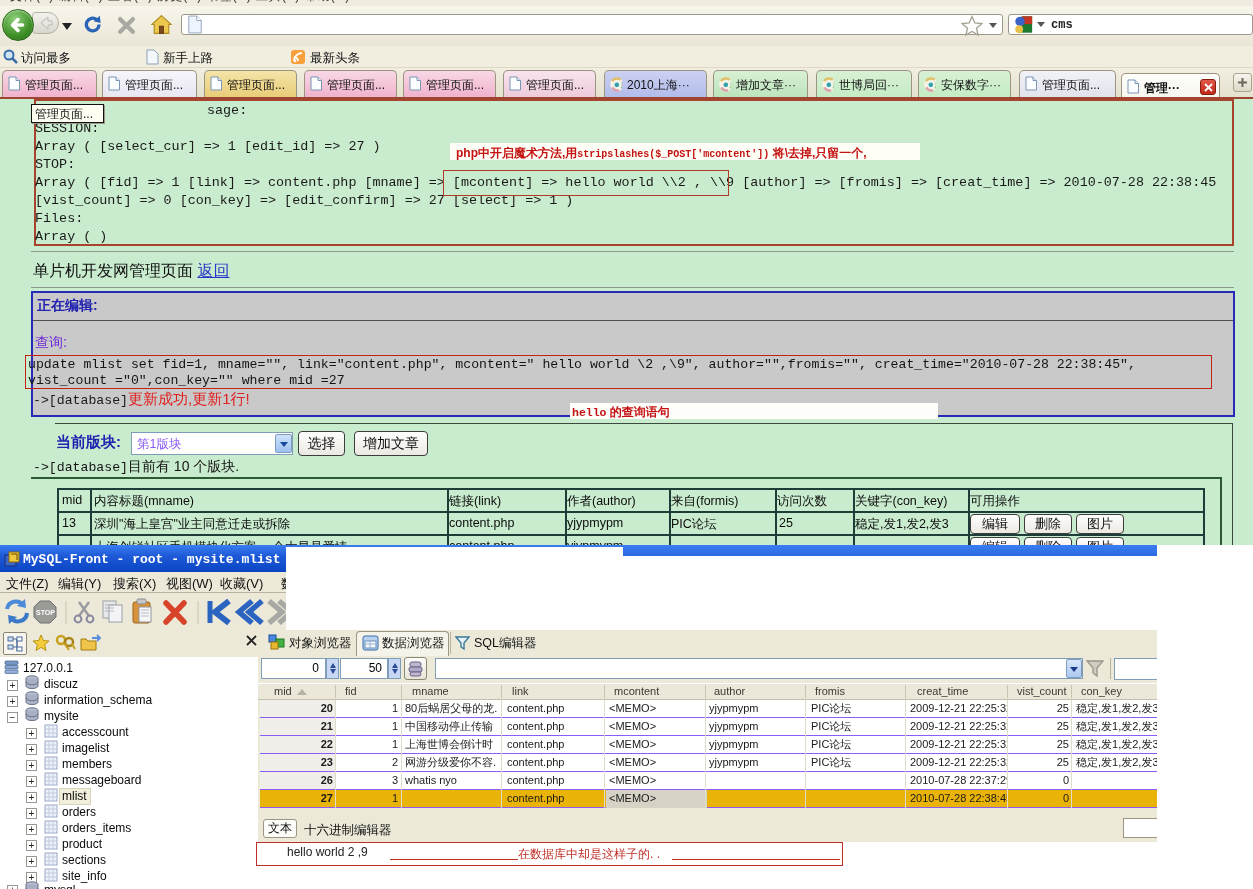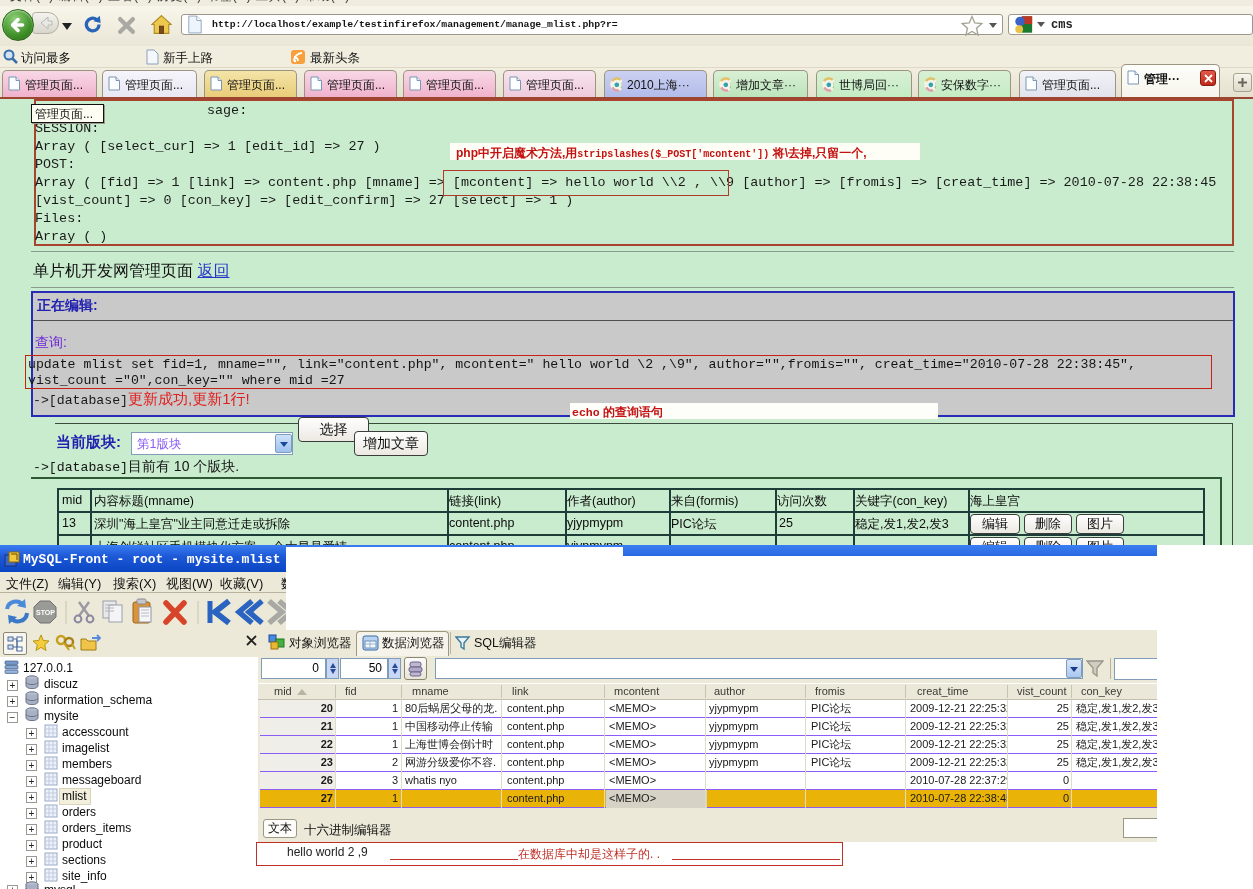--- a/index.html
+++ b/index.html
@@ -37,21 +37,20 @@
  <svg class="abs" style="left:151px;top:8px" width="21" height="21" viewBox="0 0 26 26">
       <path d="M13 2 L25 13 L22 13 L22 24 L4 24 L4 13 L1 13 Z" fill="#edc84f" stroke="#ae8c1e" stroke-width="1.4"></path>
       <rect x="10.5" y="15" width="5" height="9" fill="#7a4a1e" stroke="#5a3512" stroke-width="1"></rect>
     </svg>
 
  <div class="abs" style="left:181px;top:8px;width:822px;height:21px;background:#fff;border:1px solid #9c998a;border-radius:3px"></div>
  <svg class="abs" style="left:187px;top:9px" width="16" height="19" viewBox="0 0 18 21">
       <path d="M2 1 L11 1 L16 6 L16 20 L2 20 Z" fill="#eef4fb" stroke="#8aa0b8"></path>
       <path d="M11 1 L11 6 L16 6" fill="#fff" stroke="#8aa0b8"></path>
     </svg>
- <div class="abs mono" style="left:212px;top:13px;font-size:9.8px;font-weight:bold;color:#141414">http://localhost/example/testinfirefox/management/manage_mlist.php?r=</div>
  <svg class="abs" style="left:961px;top:9px" width="22" height="21" viewBox="0 0 22 21">
       <path d="M11 1.5 L13.8 8 L20.8 8.6 L15.5 13.2 L17.1 20 L11 16.4 L4.9 20 L6.5 13.2 L1.2 8.6 L8.2 8 Z" fill="#fdfdfb" stroke="#a5a294" stroke-width="1.3"></path>
     </svg>
  <div class="abs" style="left:989px;top:17px;width:0;height:0;border-left:4px solid transparent;border-right:4px solid transparent;border-top:5px solid #555"></div>
 
  <div class="abs" style="left:1008px;top:8px;width:245px;height:21px;background:#fff;border:1px solid #9c998a;border-radius:3px"></div>
  <svg class="abs" style="left:1014px;top:9px" width="19" height="19" viewBox="0 0 22 21">
   <rect x="9" y="1" width="12" height="19" fill="#1c7a2e"></rect>
   <rect x="9" y="1" width="12" height="9" fill="#c23522"></rect>
   <circle cx="7" cy="7" r="5.5" fill="#3a63c8"></circle>
@@ -161,21 +160,21 @@
       <use href="#ball"></use>
     </svg>
     <span class="tx">安保数字···</span>
   </div>
 <div class="tab" style="left:1019px;width:97px;background:linear-gradient(#f2f2f8,#e2e2ec)">
     <svg class="docic">
       <use href="#doc"></use>
     </svg>
     <span class="tx">管理页面...</span>
   </div>
-<div class="tab" style="left:1121px;width:99px;top:64px;height:40px;background:linear-gradient(#fdfdfa,#f4f2e8)">
+<div class="tab" style="left:1121px;width:99px;top:73px;height:40px;background:linear-gradient(#fdfdfa,#f4f2e8)">
     <svg class="docic">
       <use href="#doc"></use>
     </svg>
     <span class="tx" style="font-weight:bold">管理···</span>
  <div style="position:absolute;left:78px;top:5px;width:16px;height:16px;background:linear-gradient(#e05a4a,#c02818);border:1px solid #8a1a0e;border-radius:3px"></div>
     <svg style="position:absolute;left:82px;top:9px" width="9" height="9">
       <path d="M1 1 L8 8 M8 1 L1 8" stroke="#fff" stroke-width="1.8"></path>
     </svg>
 </div>
 <div class="abs" style="left:1233px;top:73px;width:19px;height:19px;background:linear-gradient(#f6f4ec,#dedaca);border:1px solid #a8a492;border-radius:3px"></div>
@@ -184,21 +183,21 @@
   </svg>
 
 
 <div id="page" class="abs" style="left:0;top:97px;width:1253px;height:448px;background:#c9ecce;overflow:hidden">
  <div class="abs" style="left:0;top:0;width:1253px;height:2px;background:#9c4530"></div>
 
  <div class="abs" style="left:34px;top:2px;width:1200px;height:147px;border:2px solid #a8442e"></div>
  <div class="abs mono" id="dump" style="left:35px;top:5px;font-size:13.4px;line-height:18px;color:#1a1a1a;white-space:pre"><span class="abs" style="left:172px;top:0">sage:</span>
 <span class="abs" style="left:0;top:18px">SESSION:</span>
 <span class="abs" style="left:0;top:36px">Array ( [select_cur] =&gt; 1 [edit_id] =&gt; 27 )</span>
-<span class="abs" style="left:0;top:54px">POST:</span>
+<span class="abs" style="left:0;top:54px">STOP:</span>
 <span class="abs" style="left:0;top:72px">Array ( [fid] =&gt; 1 [link] =&gt; content.php [mname] =&gt; [mcontent] =&gt; hello world \\2 , \\9 [author] =&gt; [fromis] =&gt; [creat_time] =&gt; 2010-07-28 22:38:45</span>
 <span class="abs" style="left:0;top:90px">[vist_count] =&gt; 0 [con_key] =&gt; [edit_confirm] =&gt; 27 [select] =&gt; 1 )</span>
 <span class="abs" style="left:0;top:108px">Files:</span>
 <span class="abs" style="left:0;top:126px">Array ( )</span></div>
 
  <div class="abs" style="left:450px;top:46px;width:470px;height:17px;background:#fffef6"></div>
  <div class="abs" style="left:456px;top:48px;font-size:12px;font-weight:bold;color:#c41111">php中开启魔术方法,用<span class="mono" style="font-size:10px">stripslashes($_POST['mcontent'])</span> 将\去掉,只留一个,</div>
 
  <div class="abs" style="left:443px;top:73px;width:286px;height:26px;border:1px solid #b03a2a"></div>
 
@@ -213,32 +212,32 @@
    <div class="abs" style="left:0px;top:27px;width:1200px;border-top:1.5px solid #505050"></div>
    <div class="abs" style="left:2px;top:41px;font-size:14px;color:#6d28d9">查询:</div>
  </div>
 
  <div class="abs" style="left:25px;top:258px;width:1187px;height:34px;border:1px solid #c42214"></div>
  <div class="abs mono" style="left:28px;top:260px;font-size:13.2px;line-height:16px;color:#141414;white-space:pre">update mlist set fid=1, mname="", link="content.php", mcontent=" hello world \2 ,\9", author="",fromis="", creat_time="2010-07-28 22:38:45",
 vist_count ="0",con_key="" where mid =27</div>
  <div class="abs" style="left:33px;top:293px;font-size:14px;color:#e02020"><span class="mono" style="font-size:13.2px;color:#1a1a1a">-&gt;[database]</span><span style="font-size:15px">更新成功,更新1行!</span></div>
 
  <div class="abs" style="left:570px;top:306px;width:368px;height:16px;background:#fdfdfa"></div>
- <div class="abs" style="left:572px;top:307px;font-size:12px;font-weight:bold;color:#c41111"><span class="mono" style="font-size:11.5px">echo</span> 的查询语句</div>
+ <div class="abs" style="left:572px;top:307px;font-size:12px;font-weight:bold;color:#c41111"><span class="mono" style="font-size:11.5px">hello</span> 的查询语句</div>
 
  <div class="abs" style="left:55px;top:326px;width:1178px;height:1px;background:#3a4a3c"></div>
     <div class="abs" style="left:1232px;top:326px;width:1px;height:122px;background:#3a4a3c"></div>
 
  <div class="abs" style="left:56px;top:336px;font-size:15px;font-weight:bold;color:#2222b0">当前版块:</div>
  <div class="abs" style="left:131px;top:335px;width:162px;height:23px;background:#fff;border:1px solid #7f9db9">
    <div class="abs" style="left:5px;top:3px;font-size:12.5px;color:#8b5cf6">第1版块</div>
    <div class="abs" style="left:143px;top:1px;width:17px;height:19px;background:linear-gradient(#cfe2fb,#9dc1f0);border:1px solid #7f9db9;border-radius:2px"></div>
    <div class="abs" style="left:148px;top:9px;width:0;height:0;border-left:4px solid transparent;border-right:4px solid transparent;border-top:5px solid #16489c"></div>
  </div>
- <div class="abs xpbtn" style="left:298px;top:320px;width:71px;height:25px">选择</div>
+ <div class="abs xpbtn" style="left:298px;top:334px;width:47px;height:25px">选择</div>
  <div class="abs xpbtn" style="left:354px;top:334px;width:74px;height:25px">增加文章</div>
  <div class="abs" style="left:33px;top:361px;font-size:14px;color:#141414"><span class="mono" style="font-size:13.2px">-&gt;[database]</span>目前有 10 个版块.</div>
 
  <div class="abs" style="left:31px;top:380px;width:1191px;height:2px;background:#2d5a33"></div>
     <div class="abs" style="left:1220px;top:380px;width:2px;height:68px;background:#2d5a33"></div>
 
  <div id="ltab" class="abs" style="left:57px;top:391px;width:1148px;height:60px;border:2px solid #1e3c38;font-size:12.5px;color:#0c0c0c">
    <div class="abs" style="left:0;top:21px;width:1144px;border-top:2px solid #1e3c38"></div>
    <div class="abs" style="left:0;top:44px;width:1144px;border-top:2px solid #1e3c38"></div>
    <div class="vl" style="left:31px"></div>
@@ -248,21 +247,21 @@
       <div class="vl" style="left:716px"></div>
       <div class="vl" style="left:794px"></div>
       <div class="vl" style="left:909px"></div>
    <div class="abs" style="left:3px;top:3px">mid</div>
    <div class="abs" style="left:35px;top:3px">内容标题(mname)</div>
    <div class="abs" style="left:390px;top:3px">链接(link)</div>
    <div class="abs" style="left:508px;top:3px">作者(author)</div>
    <div class="abs" style="left:612px;top:3px">来自(formis)</div>
    <div class="abs" style="left:718px;top:3px">访问次数</div>
    <div class="abs" style="left:796px;top:3px">关键字(con_key)</div>
-   <div class="abs" style="left:911px;top:3px">海上皇宫</div>
+   <div class="abs" style="left:911px;top:3px">可用操作</div>
    <div class="abs" style="left:3px;top:26px">13</div>
    <div class="abs" style="left:35px;top:26px">深圳"海上皇宫"业主同意迁走或拆除</div>
    <div class="abs" style="left:390px;top:26px">content.php</div>
    <div class="abs" style="left:508px;top:26px">yjypmypm</div>
    <div class="abs" style="left:612px;top:26px">PIC论坛</div>
    <div class="abs" style="left:720px;top:26px">25</div>
    <div class="abs" style="left:796px;top:26px">稳定,发1,发2,发3</div>
    <div class="abs xpbtn" style="left:911px;top:24px;width:50px;height:20px;font-size:13px;line-height:18px">编辑</div>
    <div class="abs xpbtn" style="left:965px;top:24px;width:48px;height:20px;font-size:13px;line-height:18px">删除</div>
    <div class="abs xpbtn" style="left:1017px;top:24px;width:48px;height:20px;font-size:13px;line-height:18px">图片</div>

